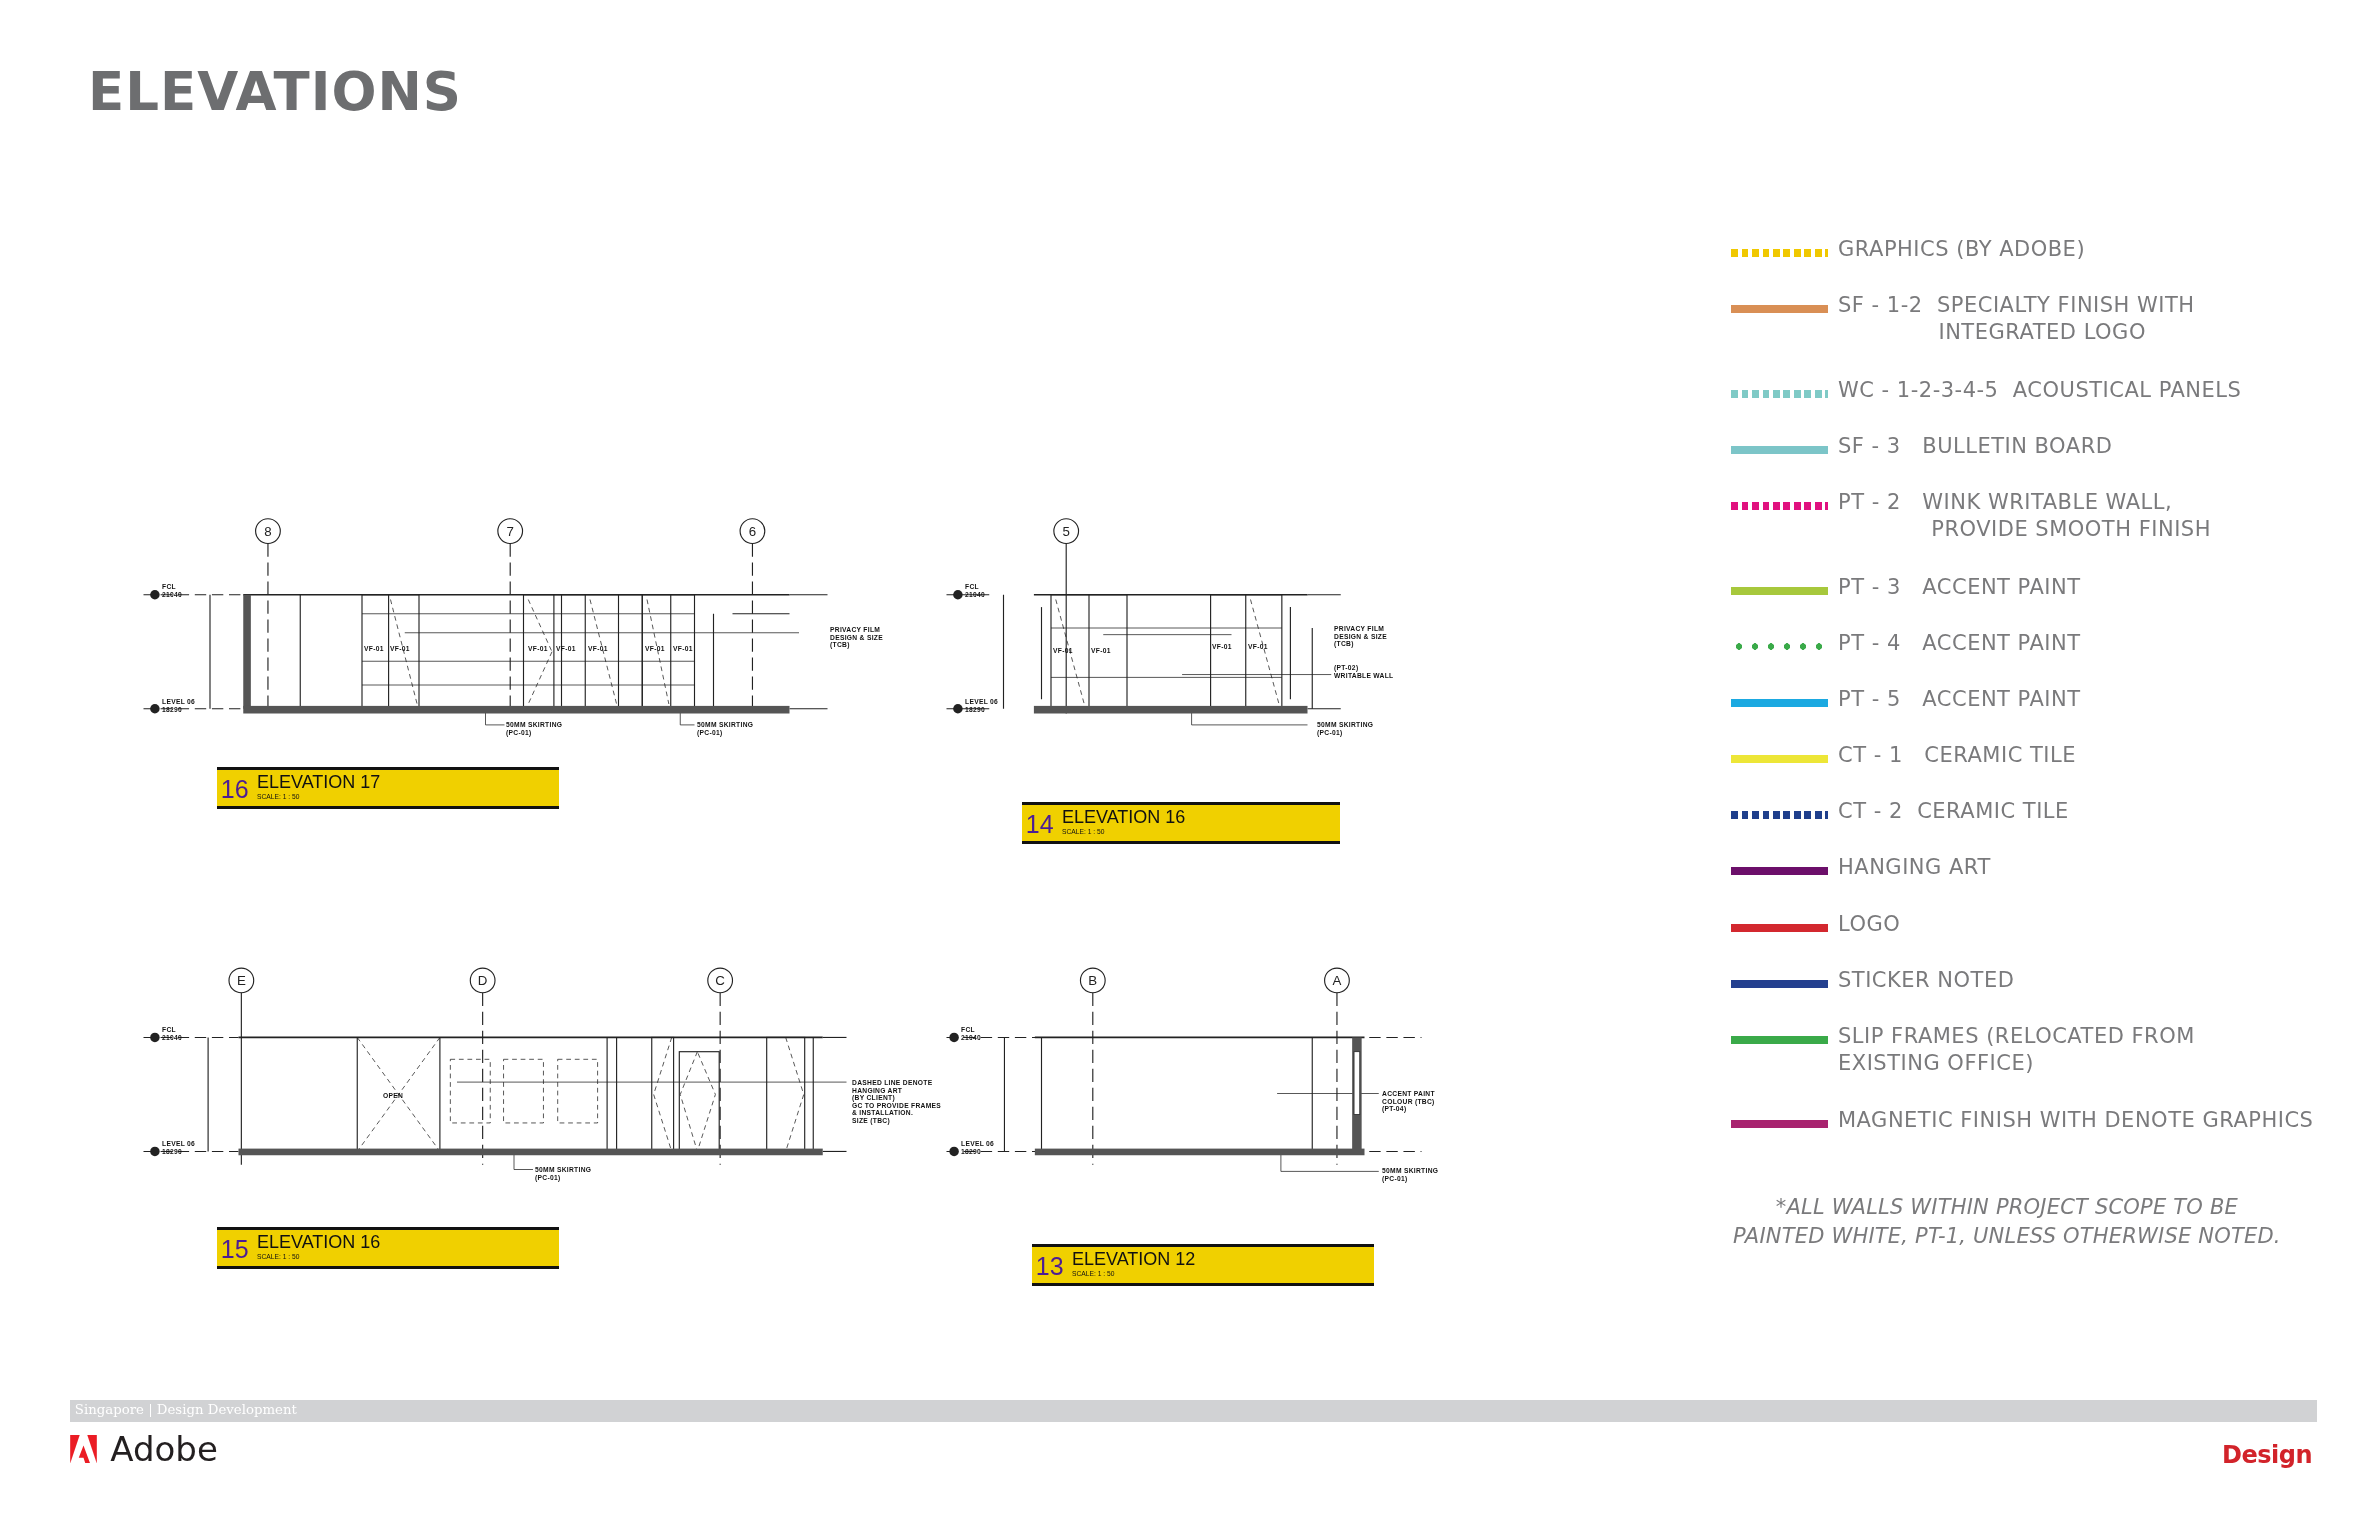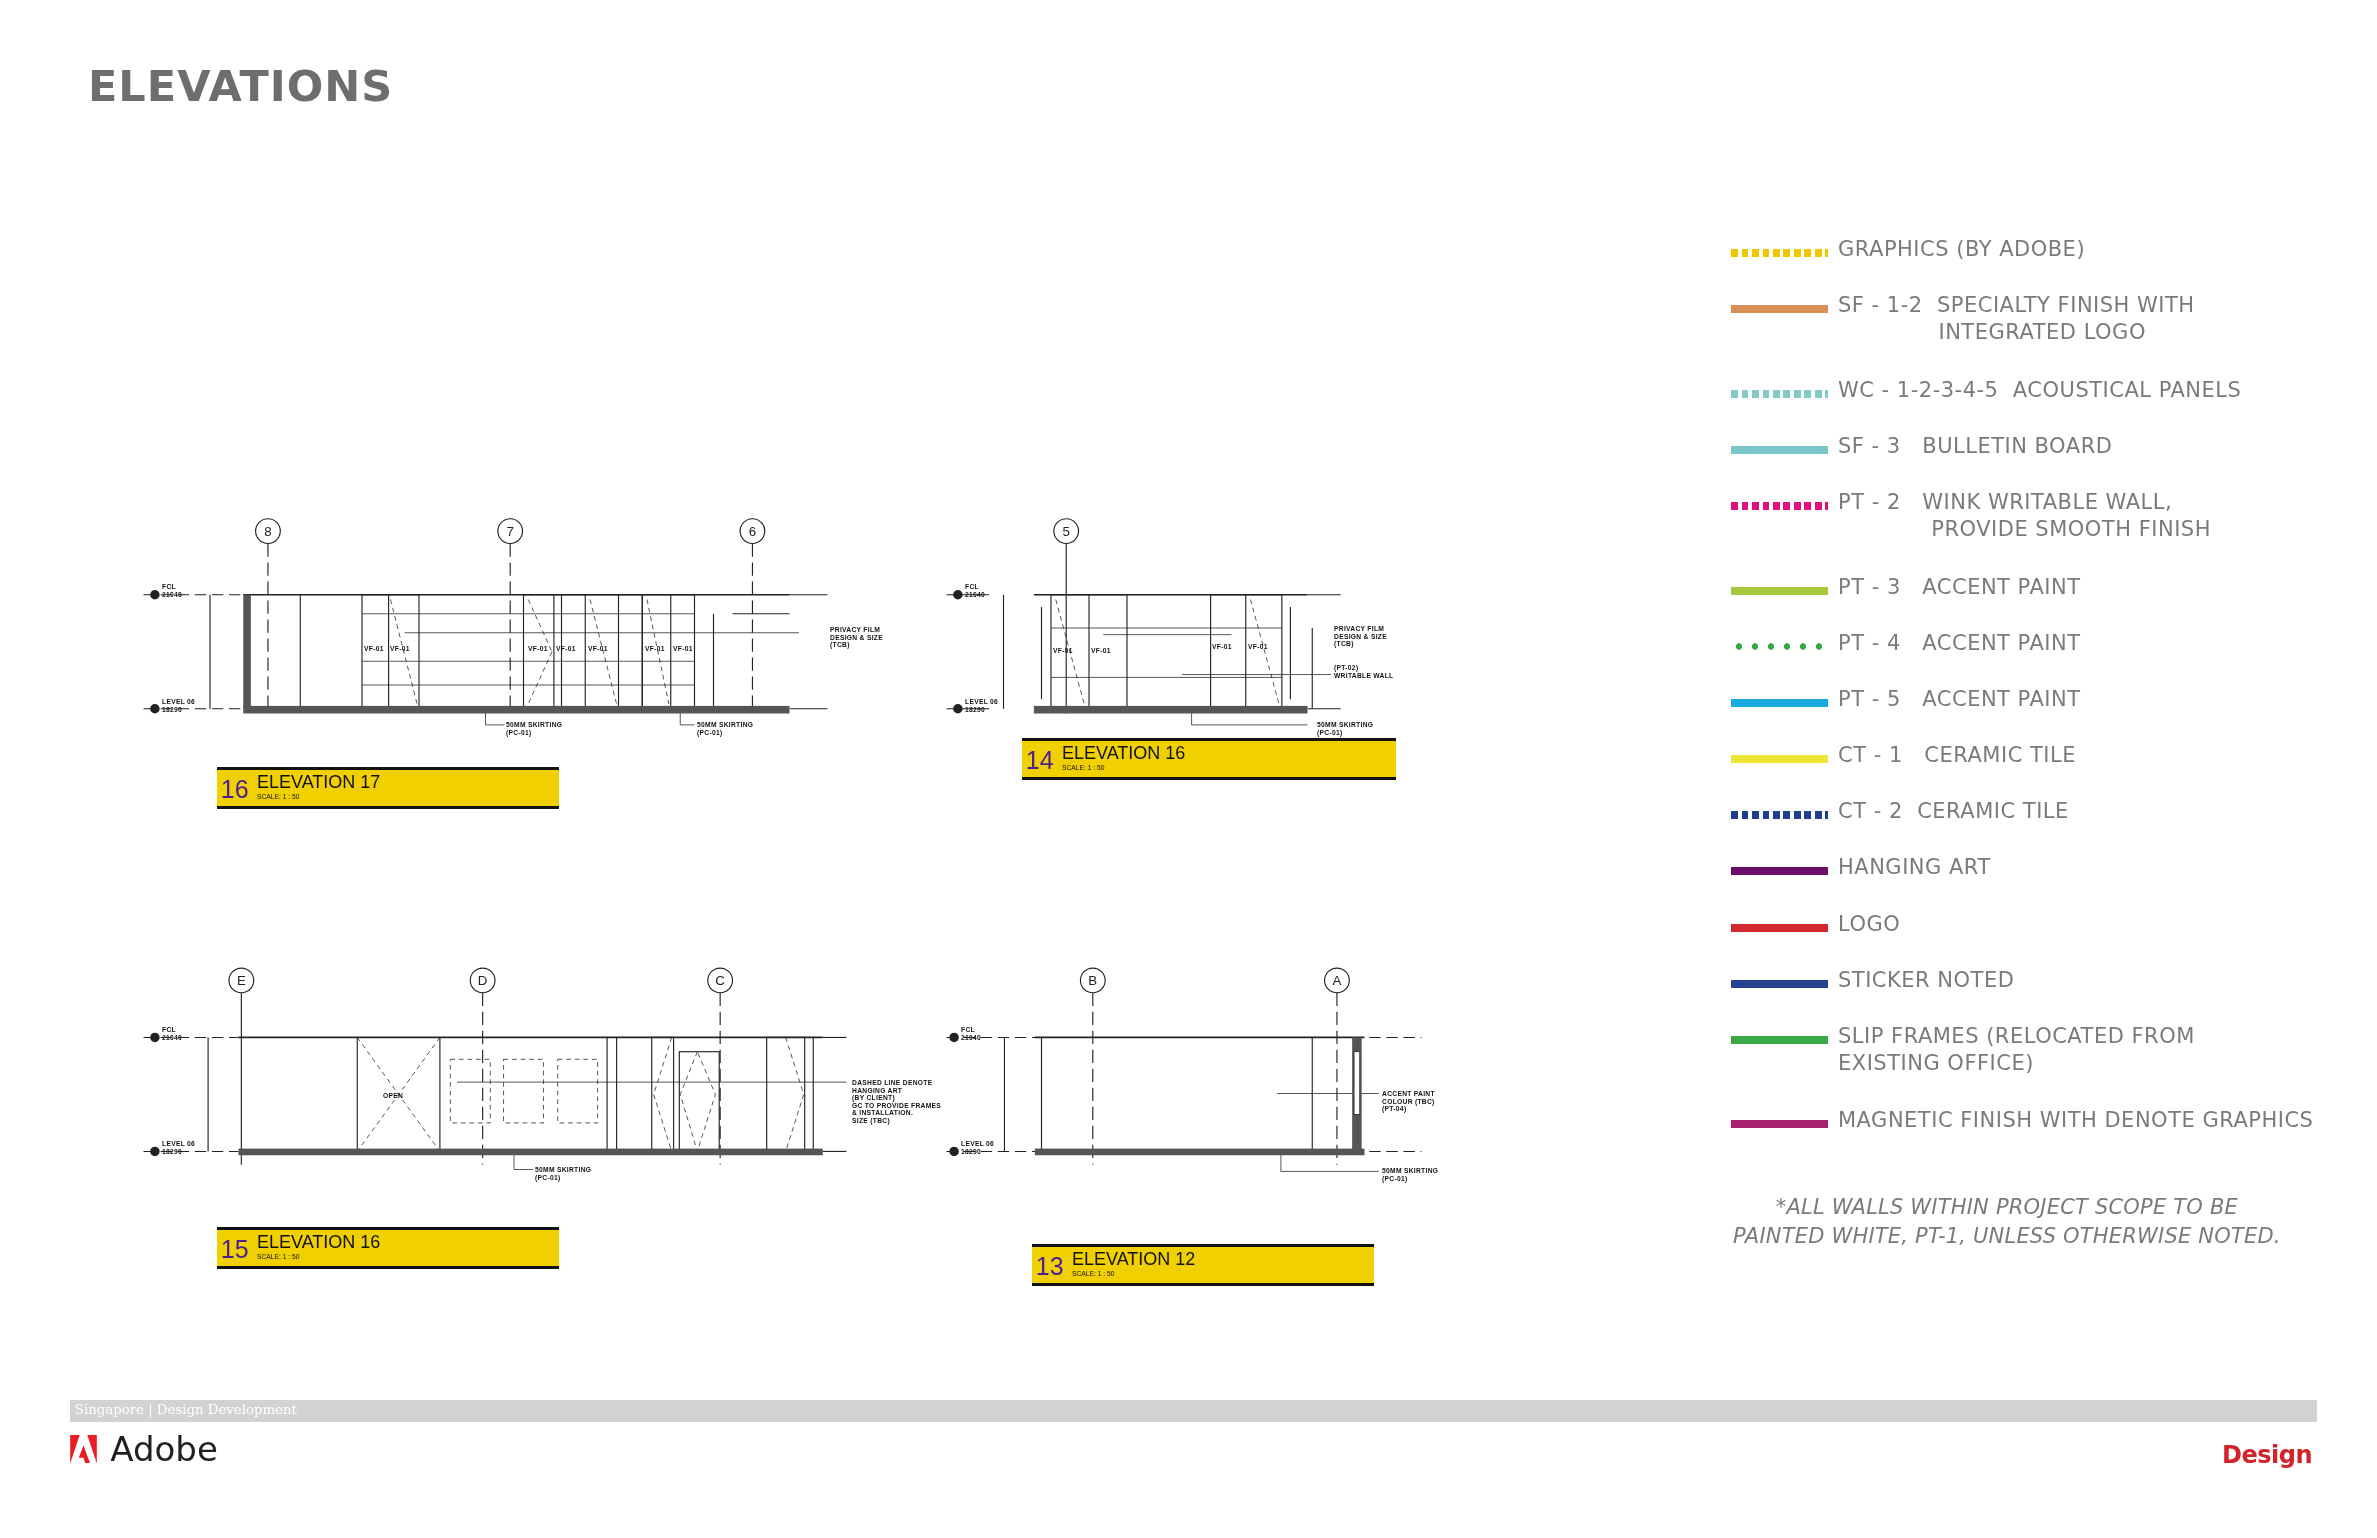--- a/index.html
+++ b/index.html
@@ -1,17 +1,17 @@
 <!DOCTYPE html>
 <html style="font-size:15px"><head>
 <meta charset="utf-8">
 <style>
   html, body { margin:0; padding:0; background:#ffffff; }
   body { width:2378px; height:1539px; position:relative; overflow:hidden; font-family:"Liberation Sans", sans-serif; }
-  .title { position:absolute; left:88px; top:61px; font-family:"DejaVu Sans", sans-serif; font-weight:bold; font-size:43px; color:#6d6e70; letter-spacing:1px; }
+  .title { position:absolute; left:88px; top:61px; font-family:"DejaVu Sans", sans-serif; font-weight:bold; font-size:53px; color:#6d6e70; letter-spacing:1px; }
 
   
   .legend { position:absolute; left:1731px; top:0; width:628px; }
   .legend-item { position:absolute; left:0; }
   .swatch { position:absolute; left:0; width:97px; height:7.6px; }
   .lg-text { position:absolute; left:107px; top:-13.3px; font-family:"DejaVu Sans", sans-serif; font-size:21px; color:#7a7a7c; white-space:pre; line-height:27.6px; letter-spacing:0.5px; }
   .note { position:absolute; left:1733px; top:1193px; font-family:"DejaVu Sans", sans-serif; font-style:italic; font-size:21px; color:#7a7a7c; line-height:28.5px; letter-spacing:0.2px;text-align:center; }
 
   
   .drawing { position:absolute; }
@@ -227,21 +227,21 @@
   <div class="lbl tiny" style="left:388px; top:111px;">PRIVACY FILM
 DESIGN &amp; SIZE
 (TCB)</div>
   <div class="lbl tiny" style="left:388px; top:150px;">(<span>PT-02</span>)<br><span>WRITABLE WALL</span></div>
   <div class="lbl tiny" style="left:371px; top:207px;"><span>50MM SKIRTING</span><br>(<span>PC-01</span>)</div>
   <div class="lbl tiny" style="left:107px; top:133px;">VF-01</div>
   <div class="lbl tiny" style="left:145px; top:133px;">VF-01</div>
   <div class="lbl tiny" style="left:266px; top:129px;">VF-01</div>
   <div class="lbl tiny" style="left:302px; top:129px;">VF-01</div>
 </div>
-<div class="title-bar" style="left:1022px; top:738px; width:374px;text-align:center;">
+<div class="title-bar" style="left:1022px; top:802px; width:318px;text-align:center;">
   <span class="tb-num">14</span>
   <span class="tb-name">ELEVATION 16</span>
   <span class="tb-scale">SCALE:  1 : 50</span>
 </div>
 
 <div class="drawing" style="left:143px; top:970px; width:780px; height:228px;">
   <svg width="780" height="228" viewBox="0 0 820 240">
     <g stroke="#222" fill="none" stroke-width="1.2">
       <circle cx="103" cy="11" r="13"></circle>
         <circle cx="357" cy="11" r="13"></circle>

